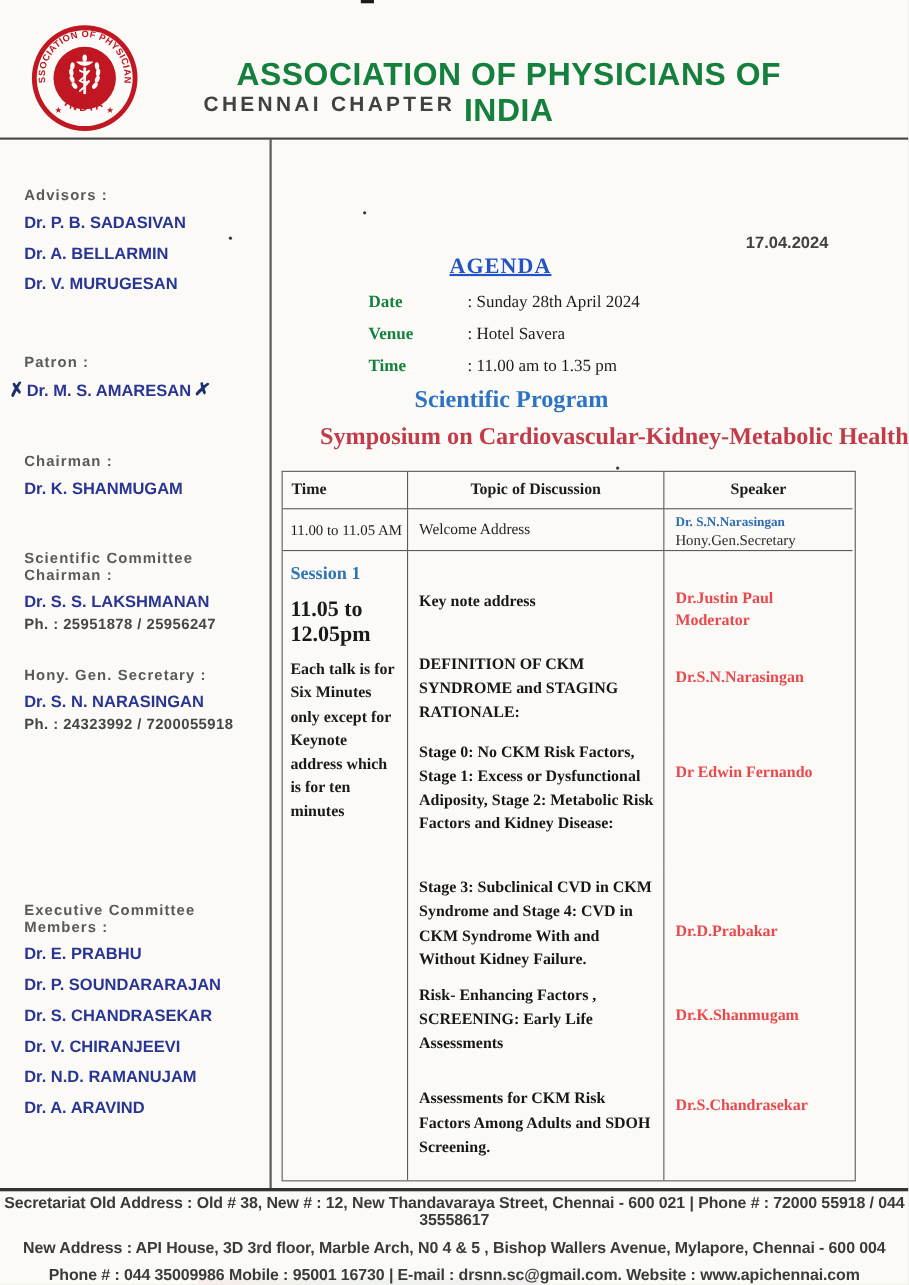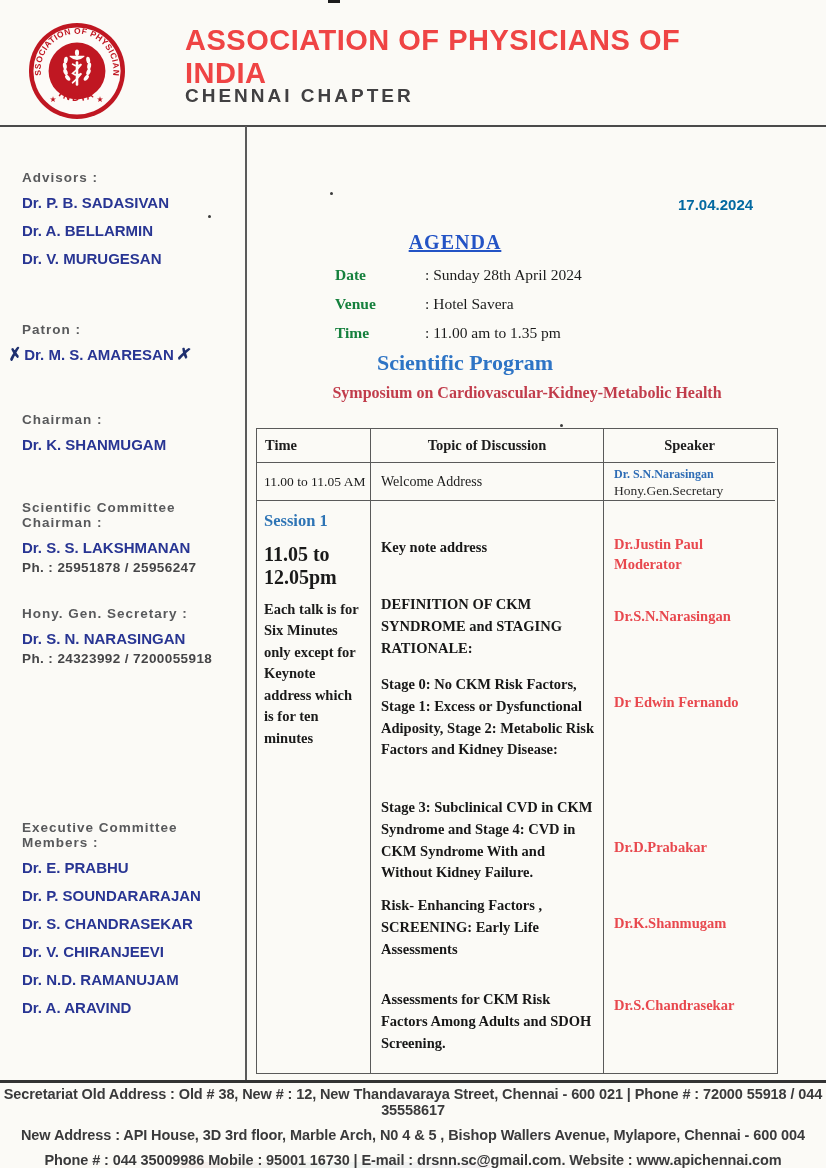--- a/index.html
+++ b/index.html
@@ -4,57 +4,57 @@
 <style>
   html,body{margin:0;padding:0;background:#e8e6e1;}
   .page{
     position:relative;width:826px;height:1168px;margin:0 auto;
     background:#fbfaf6;overflow:hidden;
     font-family:"Liberation Sans",sans-serif;color:#222;
   }
   
   .logo{position:absolute;left:28px;top:22px;width:98px;height:98px;}
   .org-title{
-    position:absolute;left:185px;top:24px;width:555px;
-    font-size:29px;font-weight:700;color:#ef4444;letter-spacing:.5px;
+    position:absolute;left:185px;top:52px;width:555px;text-align:center;
+    font-size:29px;font-weight:700;color:#15803d;letter-spacing:.5px;
   }
   .org-chapter{
     position:absolute;left:185px;top:85px;width:555px;text-align:left;
     font-size:19px;font-weight:600;color:#414042;letter-spacing:3px;
   }
   .rule-h{position:absolute;left:0;top:125px;width:826px;height:2px;background:#4a4a4a;}
   .rule-v{position:absolute;left:245px;top:126px;width:2px;height:955px;background:#5a5a5a;}
   .rule-footer{position:absolute;left:0;top:1080px;width:826px;height:2.5px;background:#333;}
 
   
   .side-sec{position:absolute;left:22px;width:215px;}
   .side-label{font-size:13.5px;font-weight:600;color:#58595b;letter-spacing:1px;margin-bottom:9px;}
   .side-name{font-size:15px;font-weight:700;color:#283593;margin-bottom:10px;line-height:18px;}
   .side-phone{font-size:13.5px;font-weight:600;color:#454547;letter-spacing:.4px;margin-top:1px;}
   .patron-line{white-space:nowrap;}
   .xmark{color:#1e2f6e;font-size:17px;font-weight:700;display:inline-block;}
   .xmark.l{transform:rotate(-8deg);margin-right:2px;margin-left:-14px;}
   .xmark.r{transform:rotate(10deg);margin-left:3px;}
-  .issue-date{position:absolute;left:678px;top:196px;font-size:15px;font-weight:700;color:#0369a1;}
+  .issue-date{position:absolute;left:678px;top:212px;font-size:15px;font-weight:700;color:#404040;}
   .agenda-title{
     position:absolute;left:255px;top:231px;width:400px;text-align:center;
     font-family:"Liberation Serif",serif;font-size:20px;font-weight:700;
     color:#2353c5;text-decoration:underline;letter-spacing:1px;
   }
   .meta{position:absolute;left:335px;top:266px;font-family:"Liberation Serif",serif;font-size:15.5px;}
   .meta-row{display:flex;margin-bottom:11px;}
   .meta-label{width:90px;font-weight:700;color:#15803d;}
   .meta-value{color:#1c1c1c;}
   .program-title{
     position:absolute;left:255px;top:350px;width:420px;text-align:center;
     font-family:"Liberation Serif",serif;font-size:22px;font-weight:700;color:#2e74c5;
   }
   .symposium-title{
-    position:absolute;left:248px;top:384px;width:558px;text-align:center;
-    font-family:"Liberation Serif",serif;font-size:16px;font-weight:700;color:#c13c4b;
+    position:absolute;left:268px;top:384px;width:558px;text-align:right;
+    font-family:"Liberation Serif",serif;font-size:22px;font-weight:700;color:#c13c4b;
   }
 
   
   .tbl{
     position:absolute;left:256px;top:428px;width:520px;
     border:1.3px solid #5a5a5a;font-family:"Liberation Serif",serif;
     background:transparent;
   }
   .trow{display:grid;grid-template-columns:114px 233px 171px;}
   .trow > div{border-right:1.3px solid #5a5a5a;border-bottom:1.3px solid #5a5a5a;box-sizing:border-box;}

